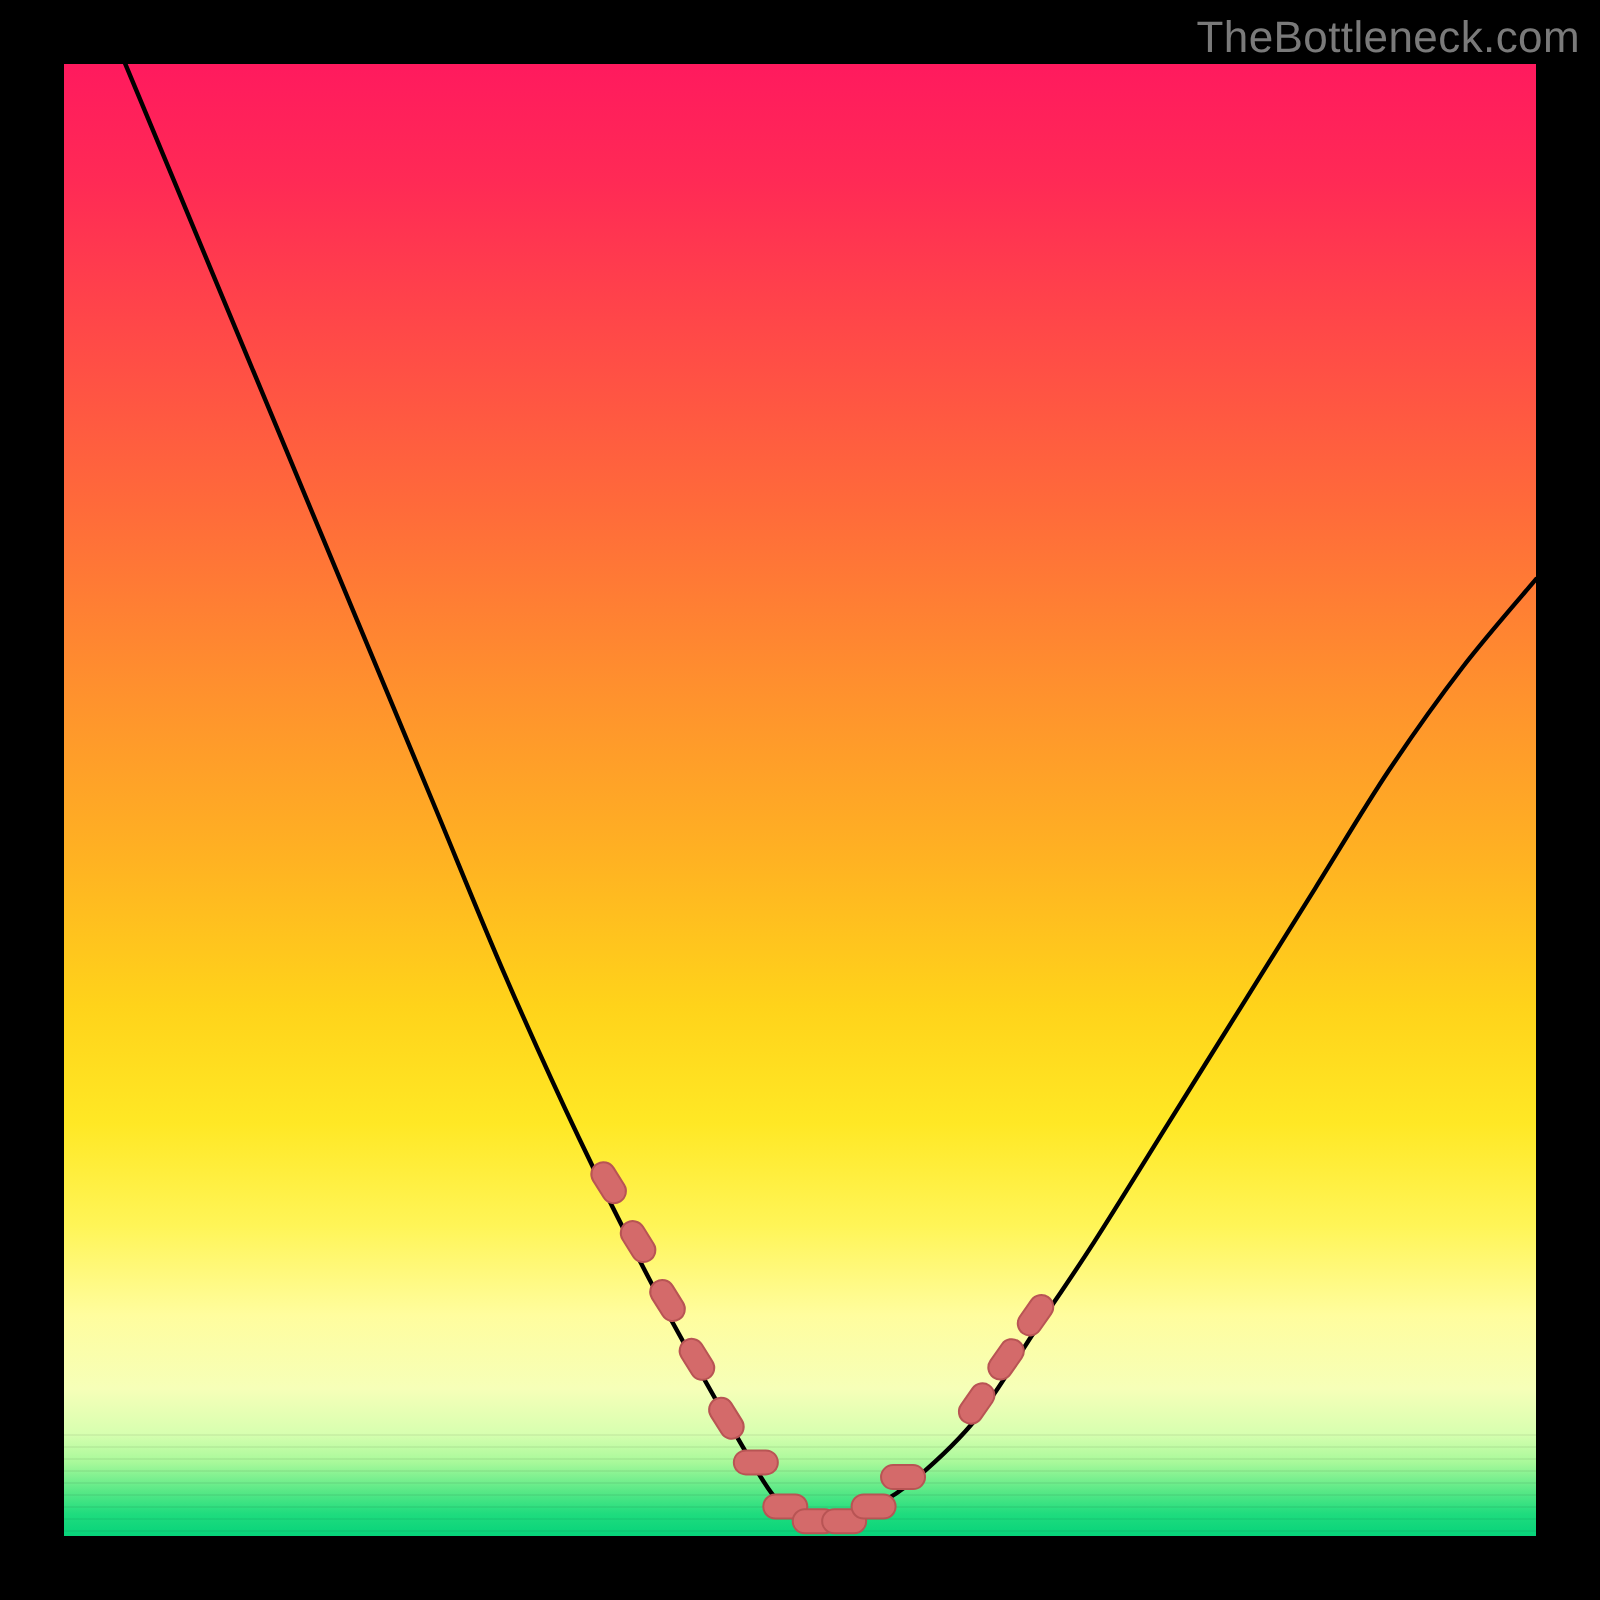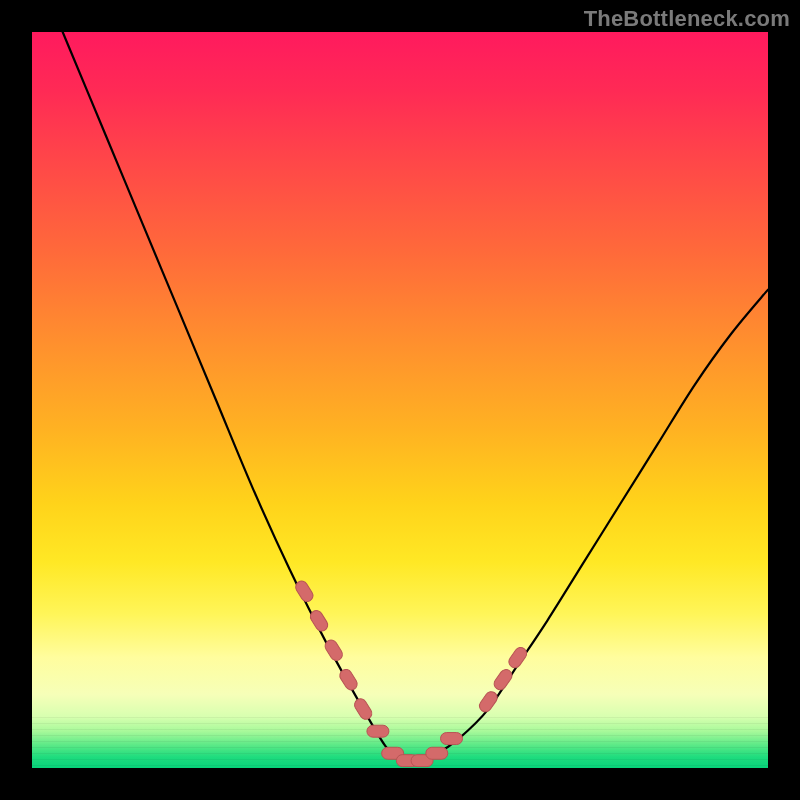--- a/index.html
+++ b/index.html
@@ -18,21 +18,21 @@
     width: 800px;
     height: 800px;
     background: #000;
   }
   .watermark {
     position: absolute;
     top: 6px;
     right: 10px;
     color: #7a7a7a;
     font-size: 22px;
-    font-weight: 700;
+    font-weight: 400;
     letter-spacing: 0.2px;
     z-index: 50;
     user-select: none;
   }
   .plot-area {
     position: absolute;
     left: 32px;
     top: 32px;
     width: 736px;
     height: 736px;

